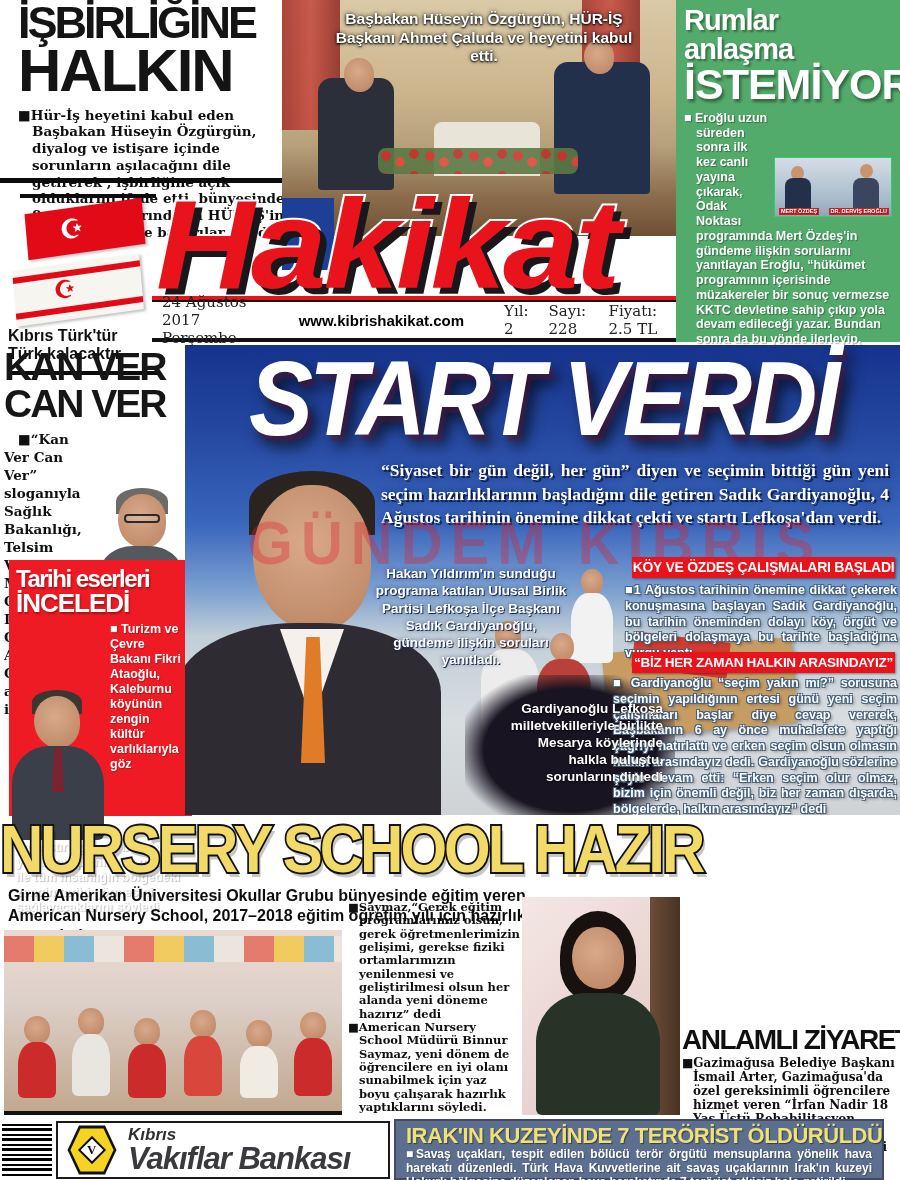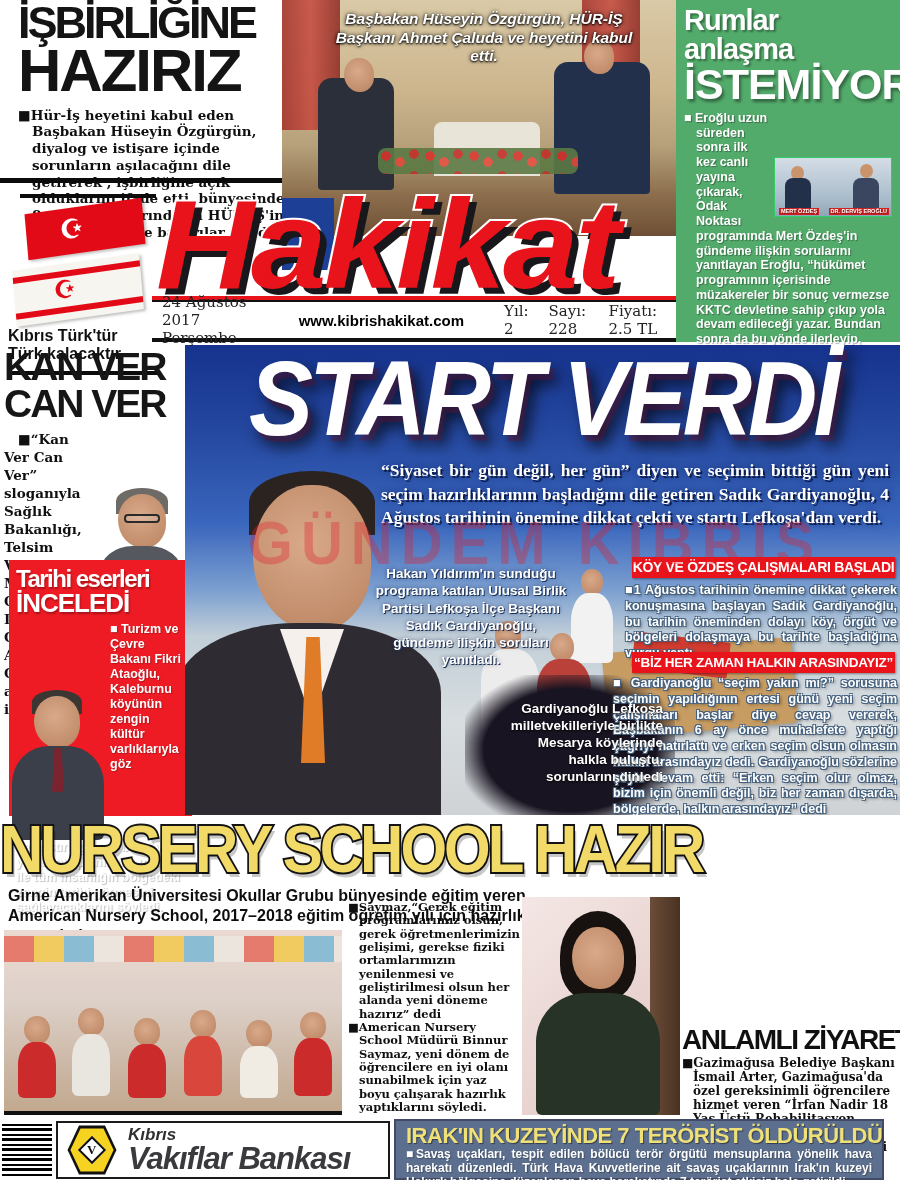--- a/index.html
+++ b/index.html
@@ -202,27 +202,27 @@
     text-align:justify; text-shadow:1px 1px 1px rgba(0,0,0,.3); }
 </style>
 </head>
 <body>
 
 <div id="page">
 
   <div class="abs" style="left:6px; top:2px; width:276px;margin-left:12px;">
     <div class="tl-head">
       <span class="l1">İŞBİRLİĞİNE</span>
-      <span class="l2">HAZIRIZ</span>
+      <span class="l2">HALKIN</span>
     </div>
     <div class="serif-body" style="margin-top:8px;">■Hür-İş heyetini kabul eden Başbakan Hüseyin Özgürgün, diyalog ve istişare içinde sorunların aşılacağını dile getirerek , işbirliğine açık olduklarını ifade etti, bünyesinde 8 sendikayı barındıran HÜR-İŞ'in yeni yönetimine başarılar diledi.</div>
   </div>
   <div class="abs rule" style="left:0; top:178px; width:282px; height:5px;"></div>
 
-  <div class="abs photo meeting" style="left:282px; top:0; width:394px; height:236px;font-style:italic;">
+  <div class="abs photo meeting" style="left:282px; top:0; width:394px; height:236px;">
     <div class="curtain" style="left:0;"></div>
     <div class="curtain" style="right:36px;"></div>
     <div class="fig" style="left:36px; top:78px; width:76px; height:112px; background:#2a2f3a;"></div>
     <div class="sil-head" style="left:62px; top:58px; width:30px; height:34px;"></div>
     <div class="fig" style="right:26px; top:62px; width:96px; height:132px; background:#22304c;"></div>
     <div class="sil-head" style="right:62px; top:40px; width:30px; height:34px;"></div>
     <div class="fig" style="left:152px; top:122px; width:106px; height:54px; background:#e9e4d8; border-radius:8px 8px 0 0;"></div>
     <div class="flowers" style="left:96px; top:148px; width:200px; height:26px;"></div>
     <div class="photo-cap" style="left:52px; top:10px; width:300px;">Başbakan Hüseyin Özgürgün, HÜR-İŞ Başkanı Ahmet Çaluda ve heyetini kabul etti.</div>
   </div>

